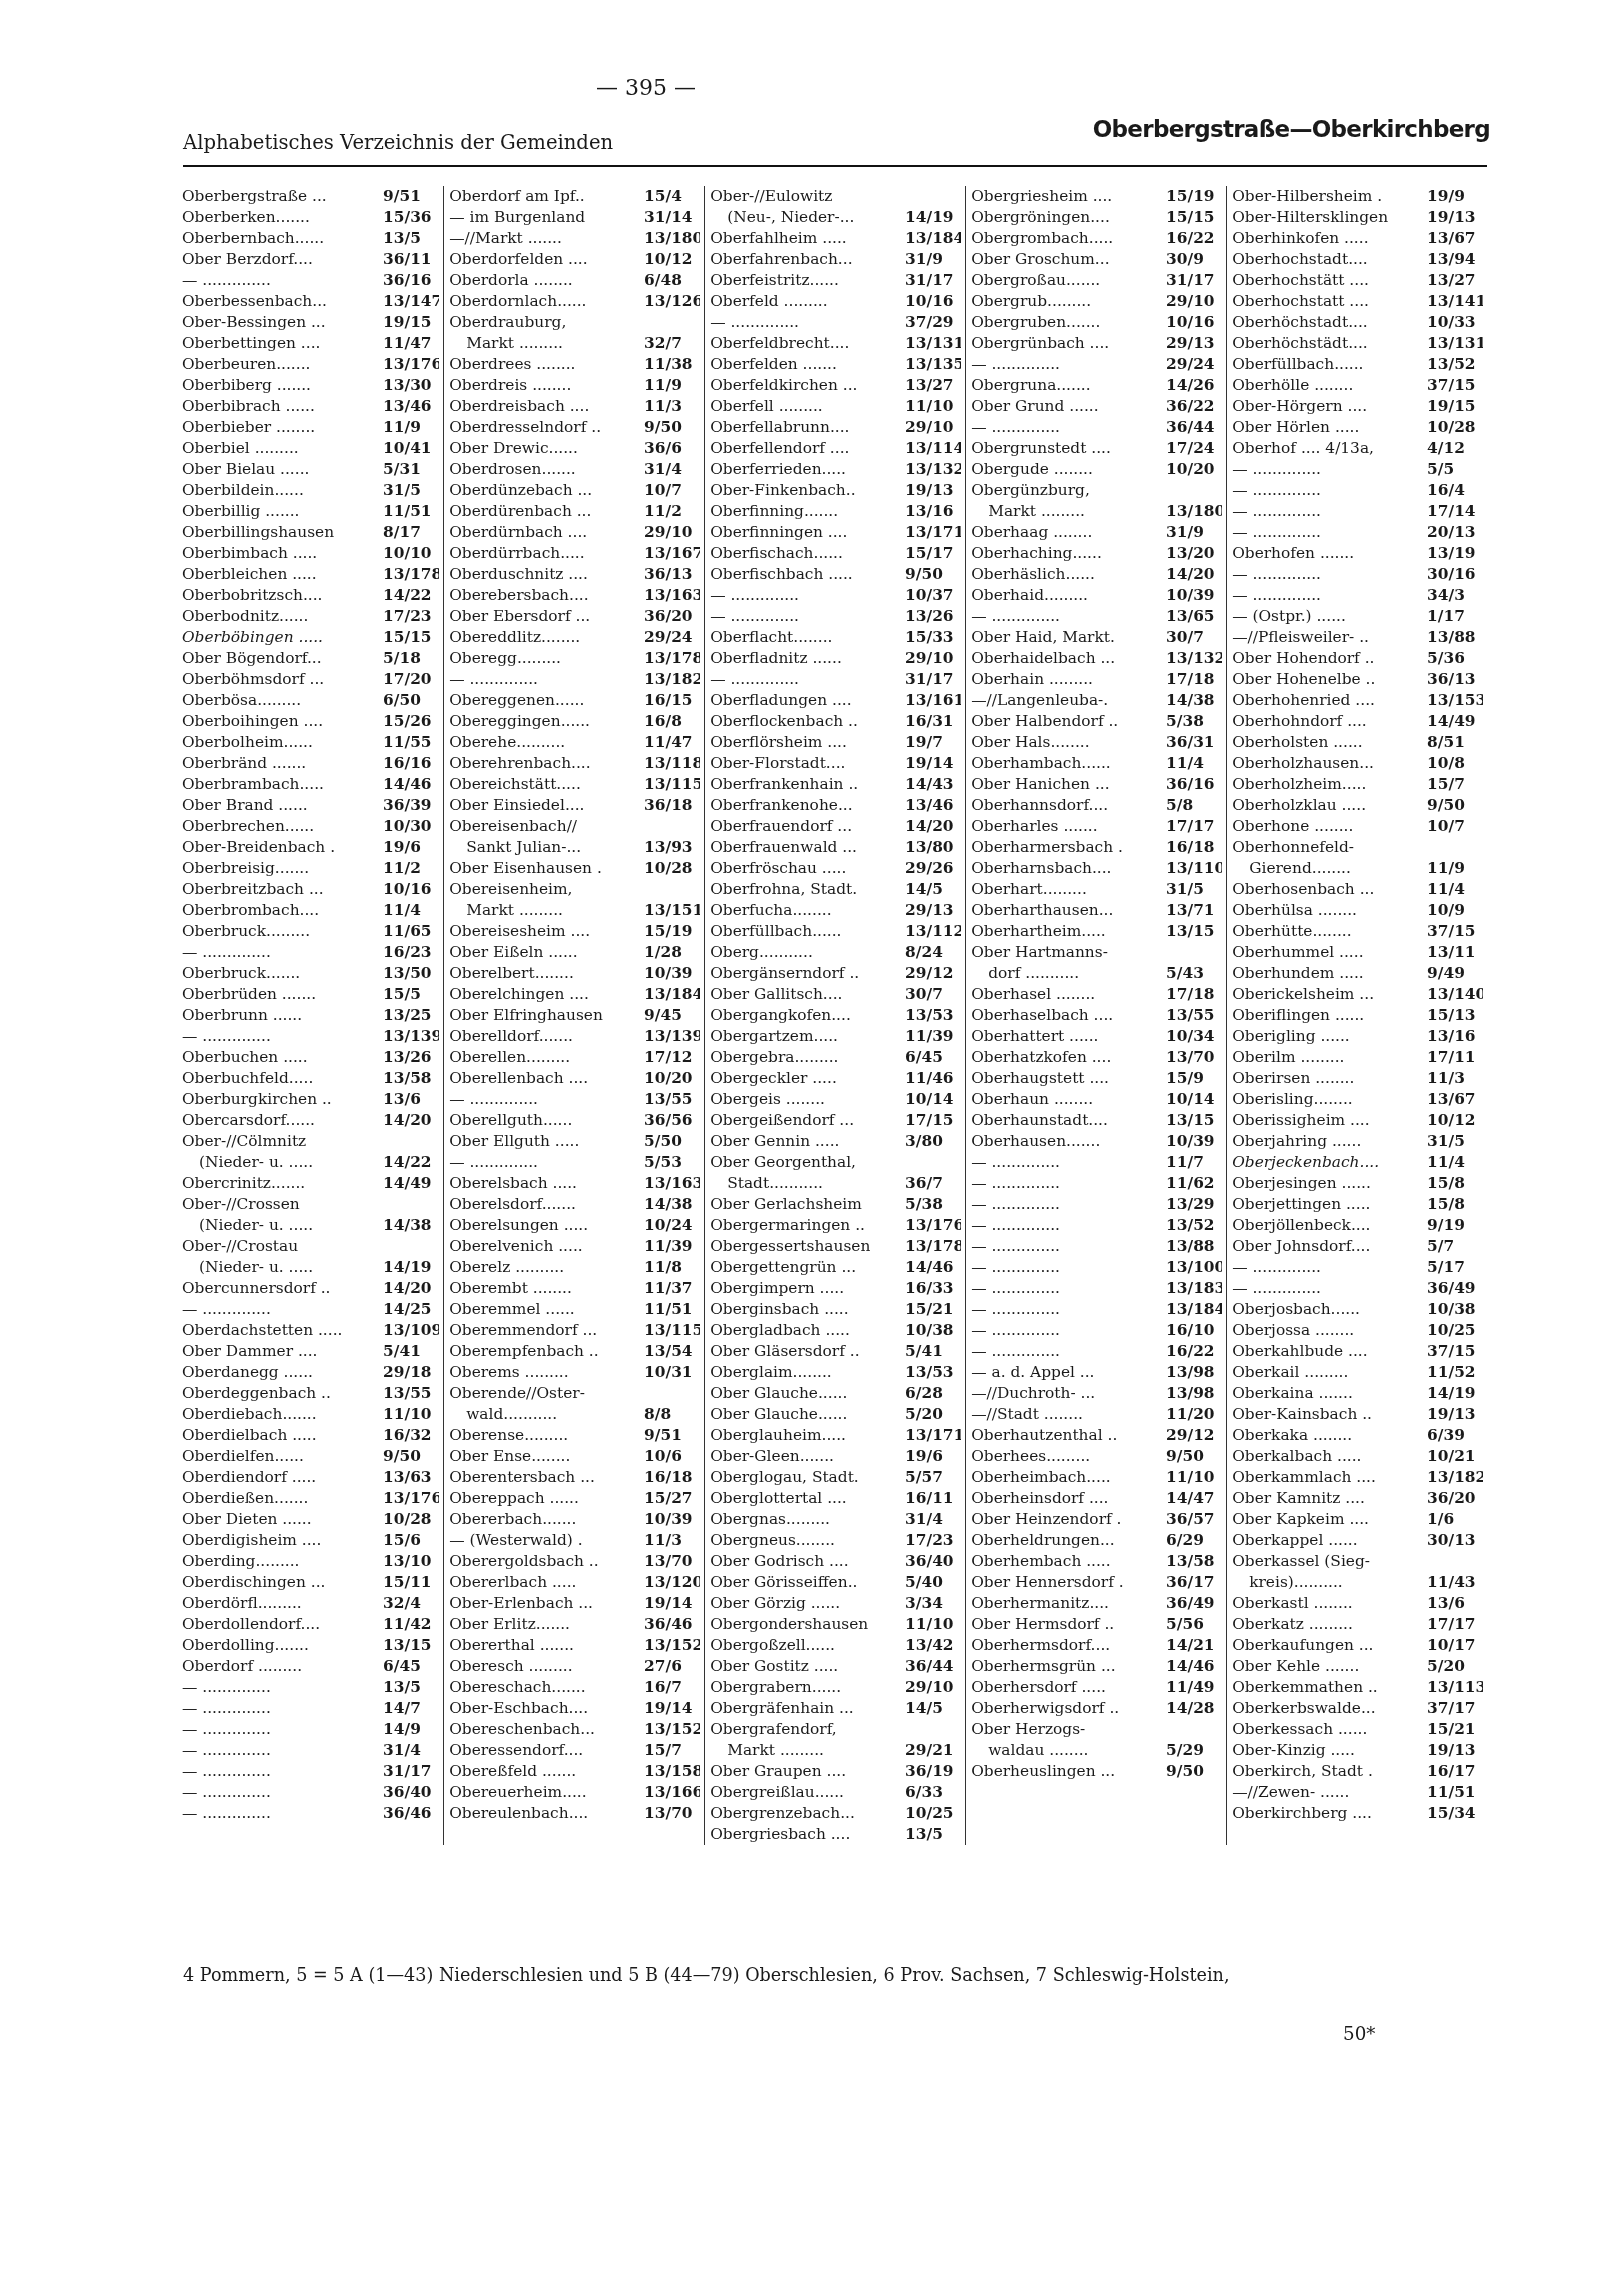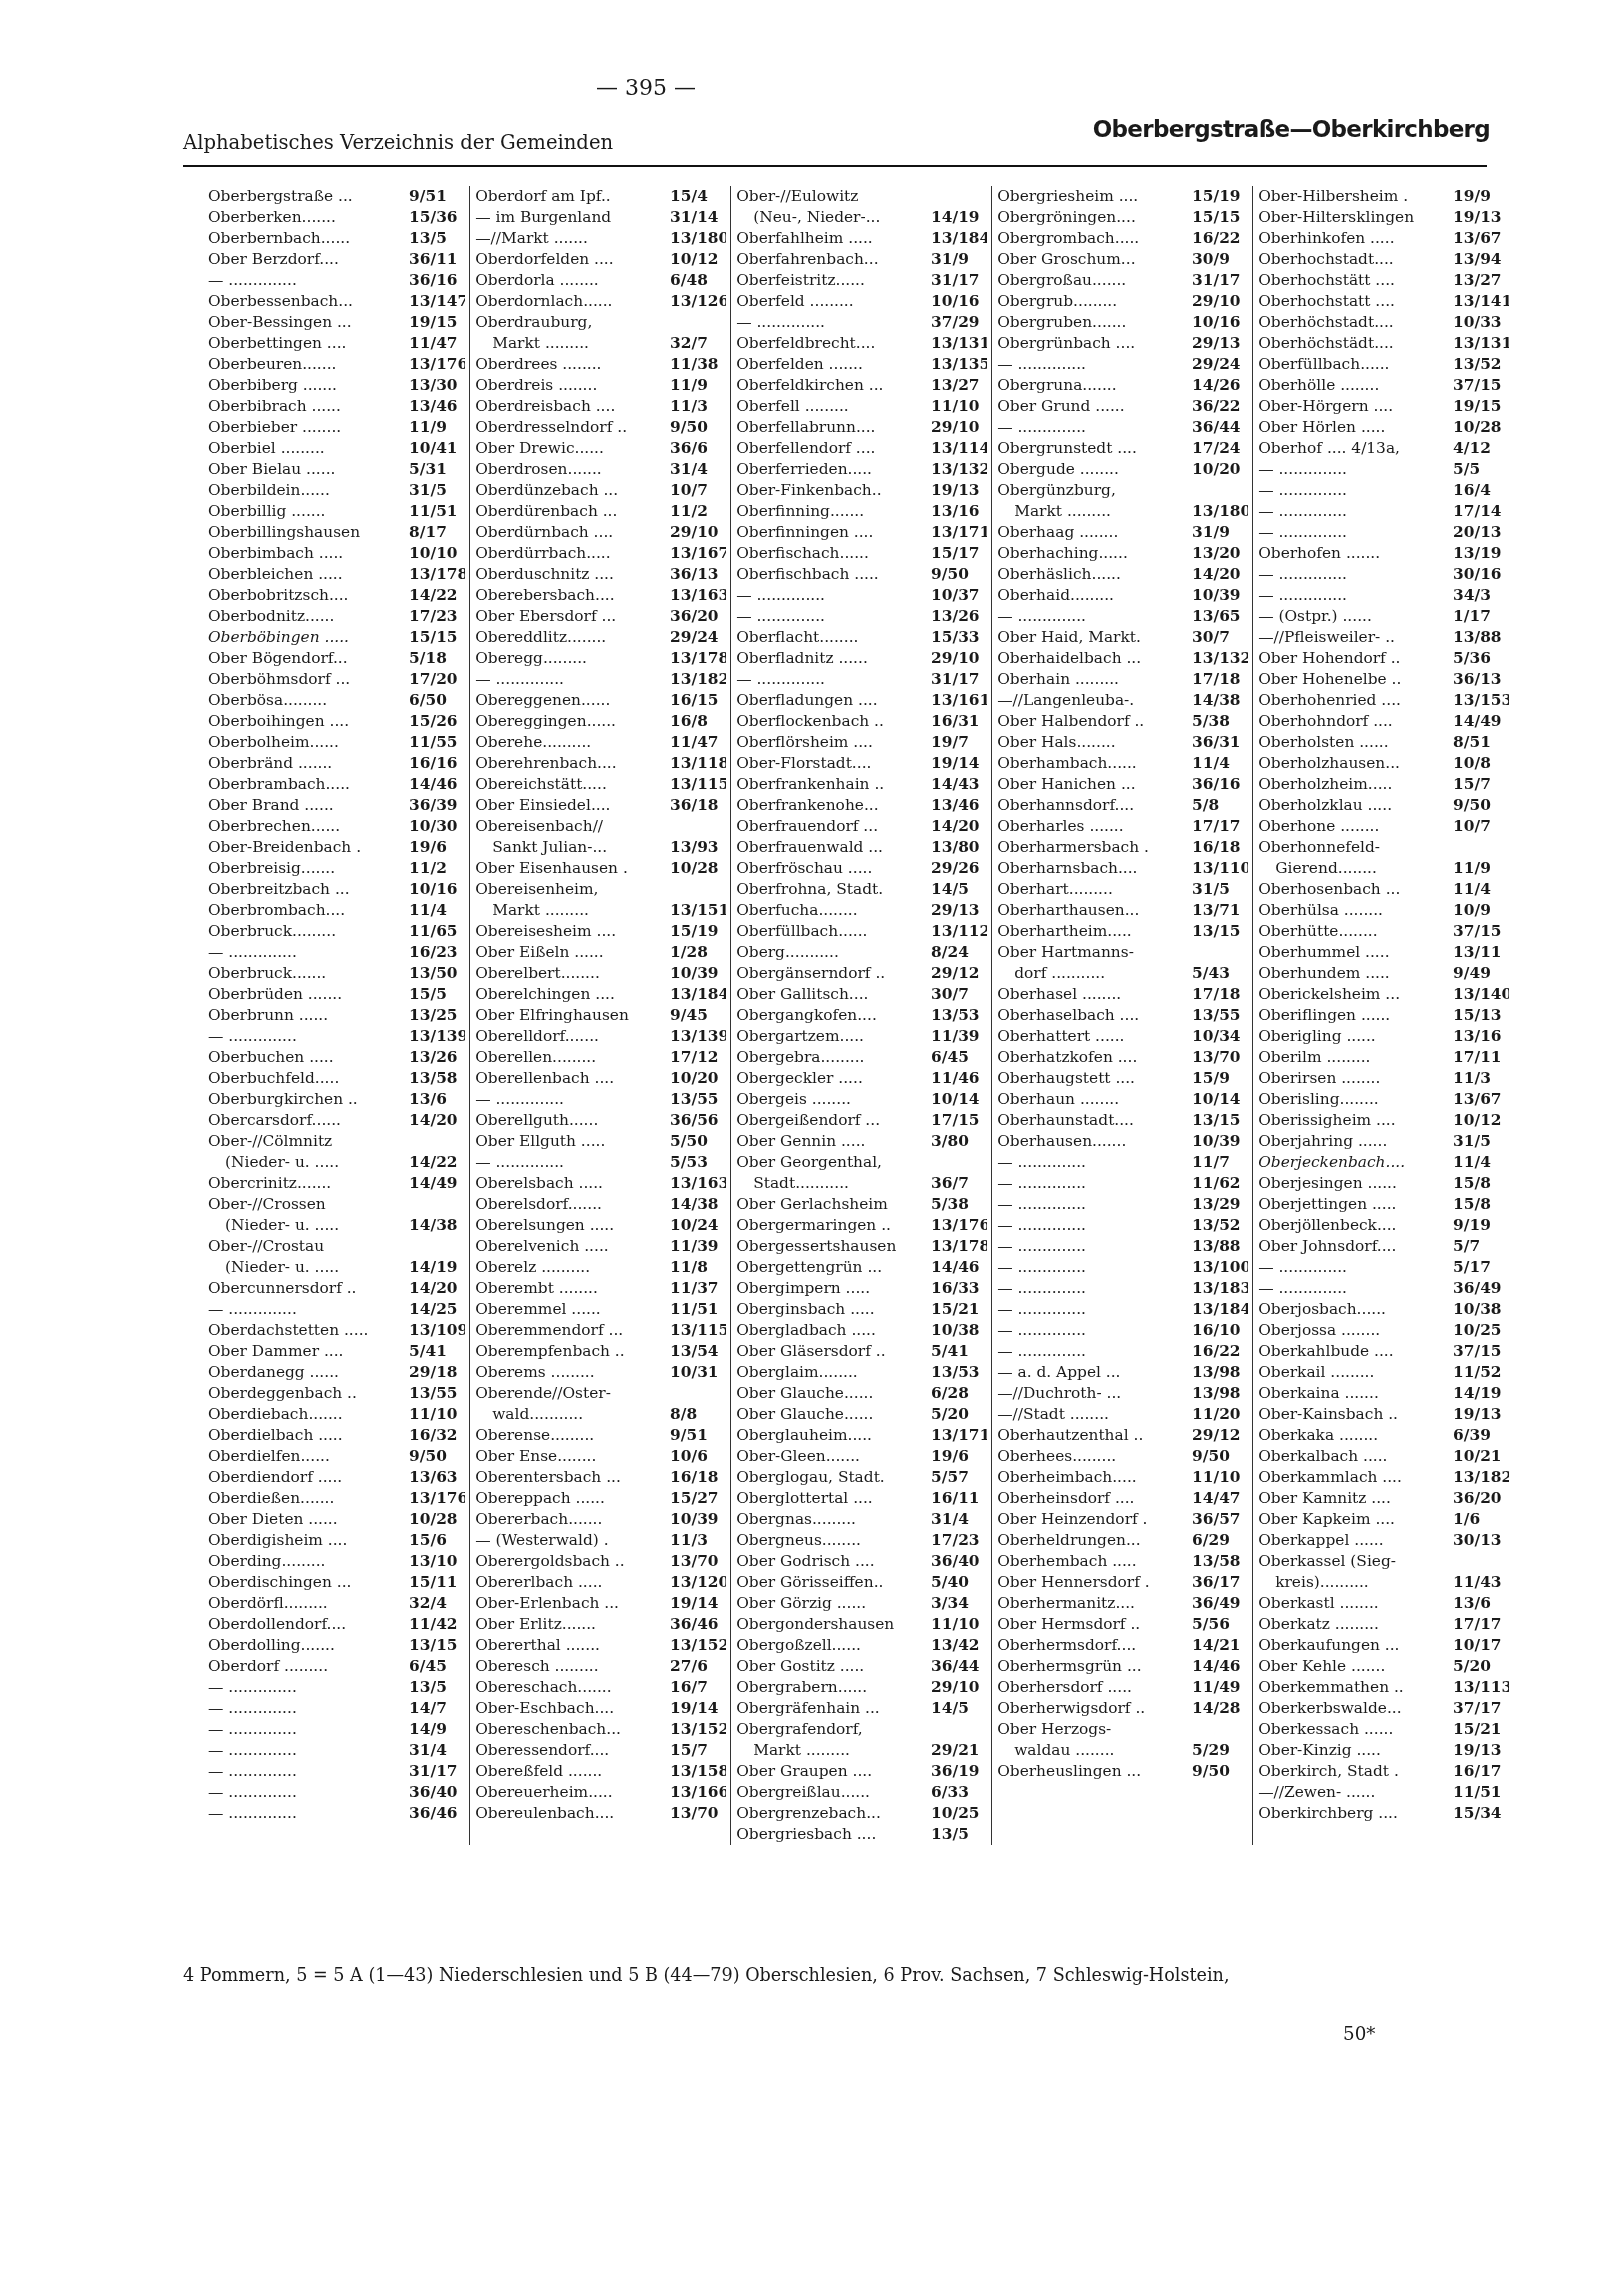--- a/index.html
+++ b/index.html
@@ -1,21 +1,21 @@
 <!DOCTYPE html>
 <html style="font-size:10.5px"><head>
 <meta charset="utf-8">
 <style>
 html,body{margin:0;padding:0;background:#fff;}
 body{width:1600px;height:2295px;position:relative;font-family:"DejaVu Serif","Liberation Serif",serif;color:#1a1a1a;overflow:hidden;}
 .pagenum{position:absolute;top:75px;left:0;width:1292px;text-align:center;font-size:22px;}
 .hdr-left{position:absolute;top:131px;left:183px;font-size:19.6px;}
 .hdr-right{position:absolute;top:116px;right:110px;font-size:23px;font-weight:bold;font-family:"DejaVu Sans","Liberation Sans",sans-serif;letter-spacing:-0.7px;}
 .rule{position:absolute;top:165px;left:183px;width:1304px;height:2px;background:#111;}
-.cols{position:absolute;top:186px;left:182px;width:1307px;display:flex;margin-left:26px;}
+.cols{position:absolute;top:186px;left:182px;width:1307px;display:flex;}
 .col{width:261px;box-sizing:border-box;padding:0 3.9px 0 5.2px;border-left:1.3px solid #333;}
 .col:first-child{border-left:none;padding-left:0;}
 .row{display:flex;justify-content:space-between;font-size:15.4px;line-height:21px;height:21px;white-space:nowrap;overflow:hidden;}
 .row .n{overflow:hidden;flex:1;}
 .row .v{width:56px;text-align:left;flex:none;font-weight:bold;}
 .row.ind .n{padding-left:17px;}
 .row.ital .n{font-style:italic;}
 .footer{position:absolute;top:1964px;left:183px;width:1307px;font-size:17.6px;line-height:23.5px;}
 .foot-num{position:absolute;top:2023px;left:1343px;font-size:18.3px;}
 </style>

